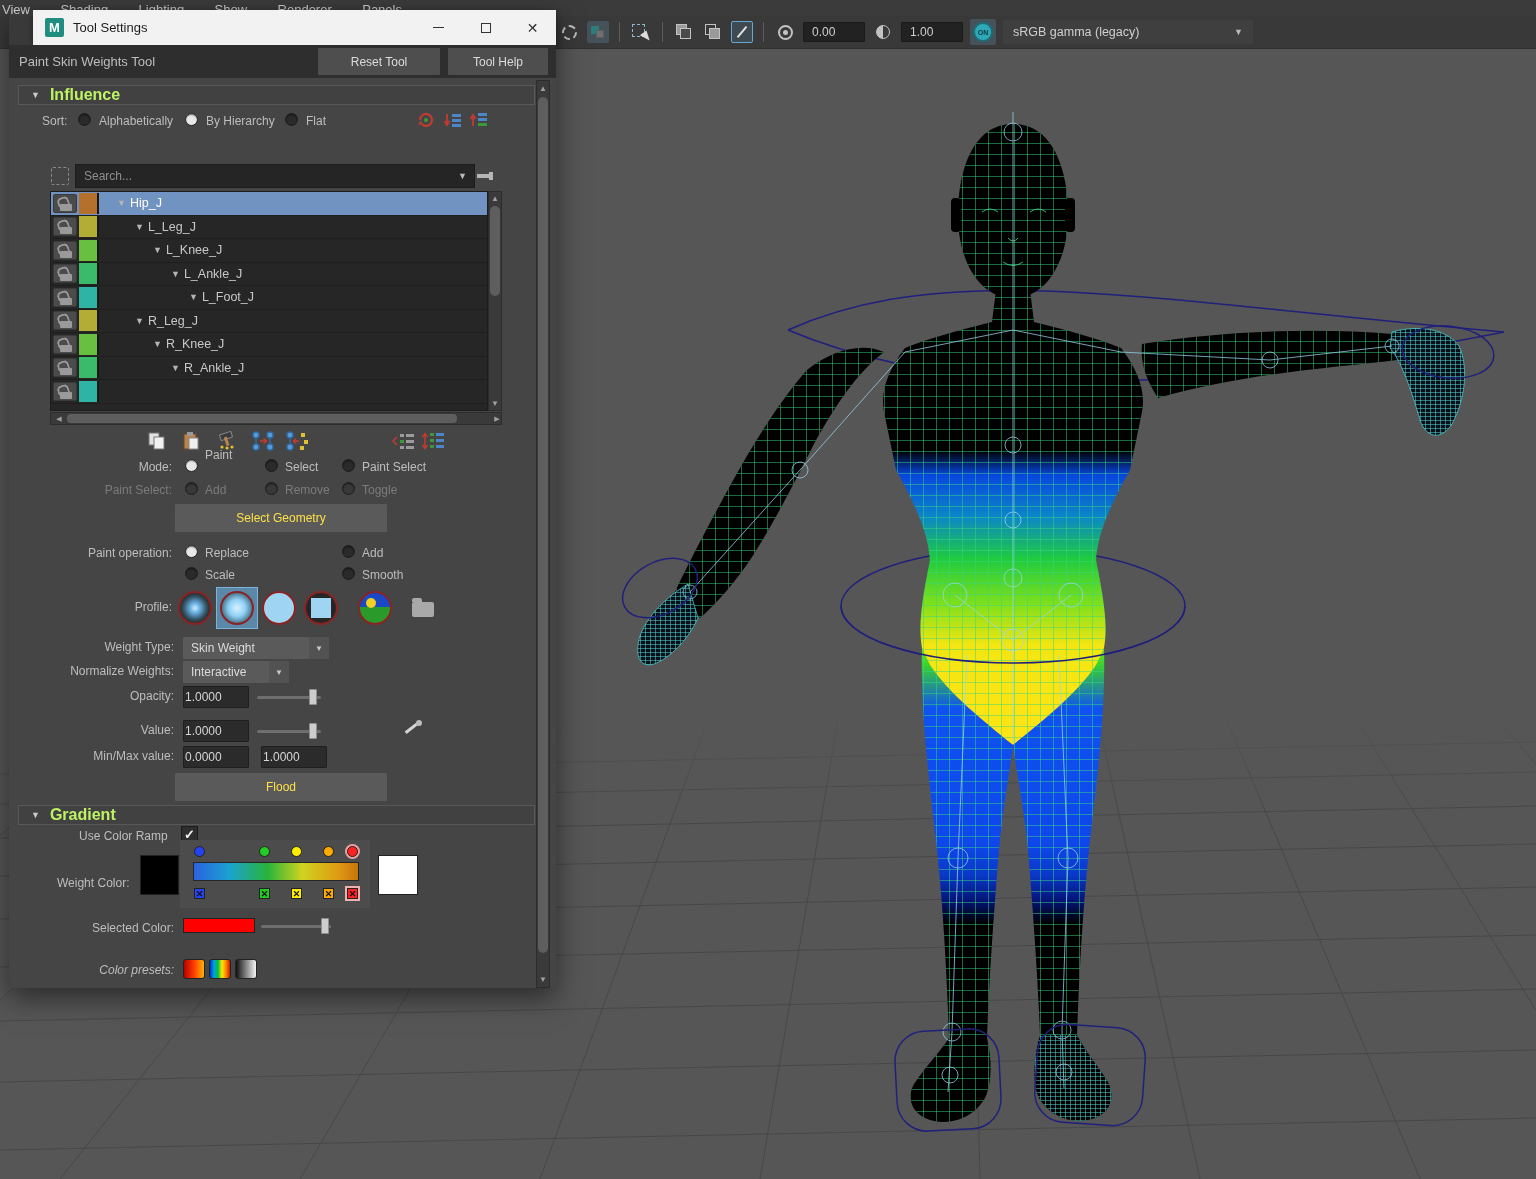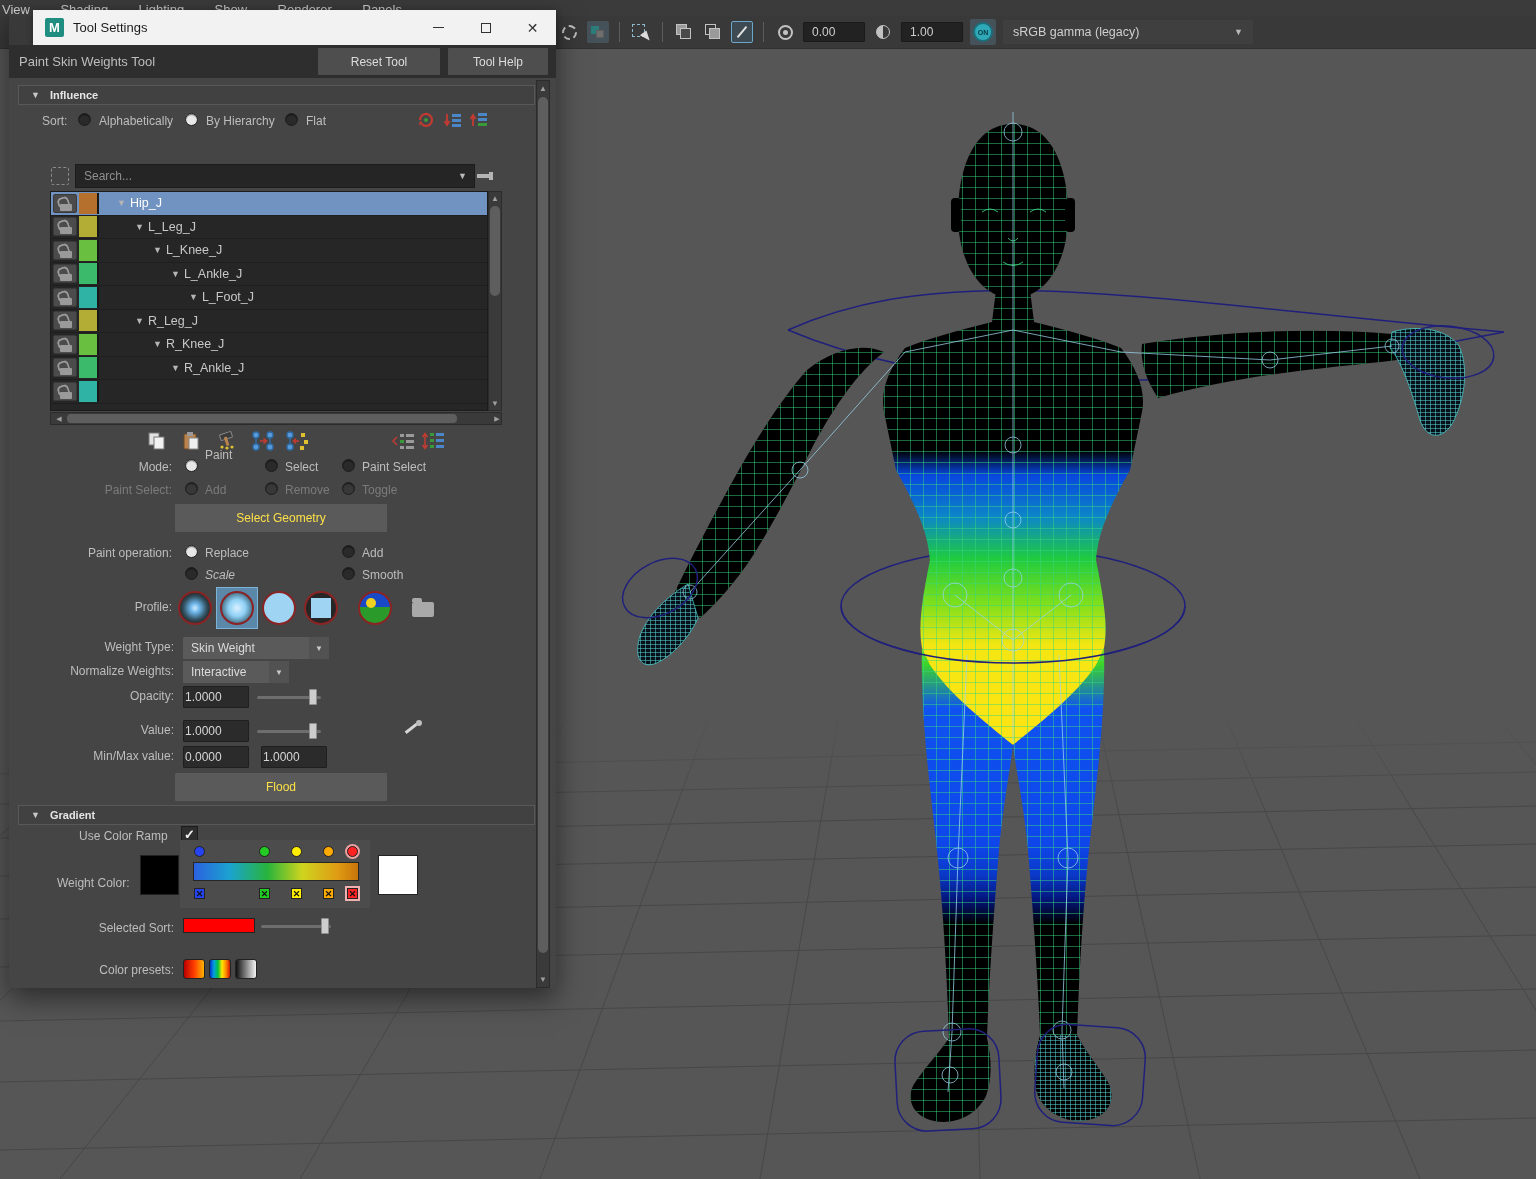--- a/index.html
+++ b/index.html
@@ -43,21 +43,21 @@
   .tw-header{position:absolute;left:0;top:35px;width:547px;height:33px;background:#2e2e2e;display:flex;align-items:center;}
   .tw-toolname{color:#bdbdbd;font-size:13px;margin-left:10px;}
   .hd-btn{position:absolute;height:27px;top:3px;background:#4e4e4e;color:#dcdcdc;font-size:12px;display:flex;align-items:center;justify-content:center;border-radius:1px;}
   .panel-body{position:absolute;left:0;top:68px;width:547px;height:910px;background:#454545;overflow:hidden;}
 
   .lbl{position:absolute;color:#bdbdbd;font-size:12px;white-space:nowrap;}
   .lbl.r{text-align:right;}
   .dis{color:#7b7b7b !important;}
   .sec-hdr{position:absolute;left:9px;width:517px;height:20px;background:#414141;border:1px solid #585858;display:flex;align-items:center;gap:10px;padding-left:12px;}
   .sec-hdr .tri{color:#c9c9c9;font-size:9px;}
-  .sec-hdr .txt{color:#e5e5e5;font-size:11px;font-weight:bold;}
+  .sec-hdr .txt{color:#bef264;font-size:16px;font-weight:bold;}
 
   .radio{position:absolute;width:13px;height:13px;border-radius:50%;background:#2a2a2a;border:1px solid #1d1d1d;box-shadow:inset 0 1px 1px rgba(0,0,0,.5);}
   .radio.on{background:#e8e8e8;border-color:#222;}
   .radio.ghost{background:#383838;}
 
   .btn{position:absolute;background:#5a5a5a;color:#fde047;font-size:12px;display:flex;align-items:center;justify-content:center;border-radius:1px;}
 
   .strip{position:absolute;background:#4d4d4d;display:flex;align-items:center;padding-left:12px;color:#dadada;font-size:12px;font-weight:bold;}
 
   .search-wrap{position:absolute;display:flex;align-items:center;}
@@ -580,21 +580,21 @@
       <div class="lbl dis" style="left:353px;top:405px;">Toggle</div>
 
       <div class="btn" style="left:166px;top:426px;width:212px;height:28px;">Select Geometry</div>
 
       <div class="lbl r" style="left:15px;top:468px;width:148px;">Paint operation:</div>
       <div class="radio on" style="left:176px;top:467px;"></div>
       <div class="lbl" style="left:196px;top:468px;">Replace</div>
       <div class="radio" style="left:333px;top:467px;"></div>
       <div class="lbl" style="left:353px;top:468px;">Add</div>
       <div class="radio" style="left:176px;top:489px;"></div>
-      <div class="lbl" style="left:196px;top:490px;font-style:italic;">Scale</div>
+      <div class="lbl" style="left:196px;top:490px;">Scale</div>
       <div class="radio" style="left:333px;top:489px;"></div>
       <div class="lbl" style="left:353px;top:490px;">Smooth</div>
 
       <div class="lbl r" style="left:15px;top:522px;width:148px;">Profile:</div>
       <div class="brush gauss" style="left:169px;top:513px;"></div>
       <div class="brush-sel" style="left:207px;top:509px;"></div>
       <div class="brush soft" style="left:211px;top:513px;"></div>
       <div class="brush solid" style="left:253px;top:513px;"></div>
       <div class="brush sqr" style="left:295px;top:513px;"></div>
       <div class="brush img" style="left:349px;top:513px;"></div>
@@ -650,28 +650,28 @@
         <div class="rmark sel" style="left: 167px; top: 6px; background: rgb(255, 34, 34);"></div>
         <div class="ramp-bar" style="left:13px;top:22px;width:166px;"></div>
         <div class="rbox" style="left: 14px; top: 48px; background: rgb(37, 67, 240);">✕</div>
         <div class="rbox" style="left: 79px; top: 48px; background: rgb(34, 204, 34);">✕</div>
         <div class="rbox" style="left: 111px; top: 48px; background: rgb(255, 238, 0);">✕</div>
         <div class="rbox" style="left: 143px; top: 48px; background: rgb(255, 170, 0);">✕</div>
         <div class="rbox sel" style="left: 167px; top: 48px; background: rgb(255, 34, 34);">✕</div>
       </div>
       <div class="cswatch" style="left: 369px; top: 777px; width: 40px; height: 40px; background: rgb(255, 255, 255);"></div>
 
-      <div class="lbl r" style="left:15px;top:843px;width:150px;">Selected Sort:</div>
+      <div class="lbl r" style="left:15px;top:843px;width:150px;">Selected Color:</div>
       <div class="cswatch" style="left: 174px; top: 840px; width: 72px; height: 15px; background: rgb(255, 0, 0);"></div>
       <div class="slider" style="left:252px;top:840px;width:70px;">
         <div class="track"></div>
           <div class="handle" style="left:60px;"></div>
       </div>
 
-      <div class="lbl r" style="left:15px;top:885px;width:150px;">Color presets:</div>
+      <div class="lbl r" style="left:15px;top:885px;width:150px;font-style:italic;">Color presets:</div>
       <div class="preset p-red" style="left:174px;top:881px;"></div>
       <div class="preset p-rainbow" style="left:200px;top:881px;"></div>
       <div class="preset p-gray" style="left:226px;top:881px;"></div>
     </div>
 
     <div class="vscroll" style="left:527px;top:70px;height:908px;">
       <div class="sarr" style="top:3px;">▲</div>
       <div class="vthumb" style="top:16px;height:856px;"></div>
       <div class="sarr" style="bottom:3px;">▼</div>
     </div>

